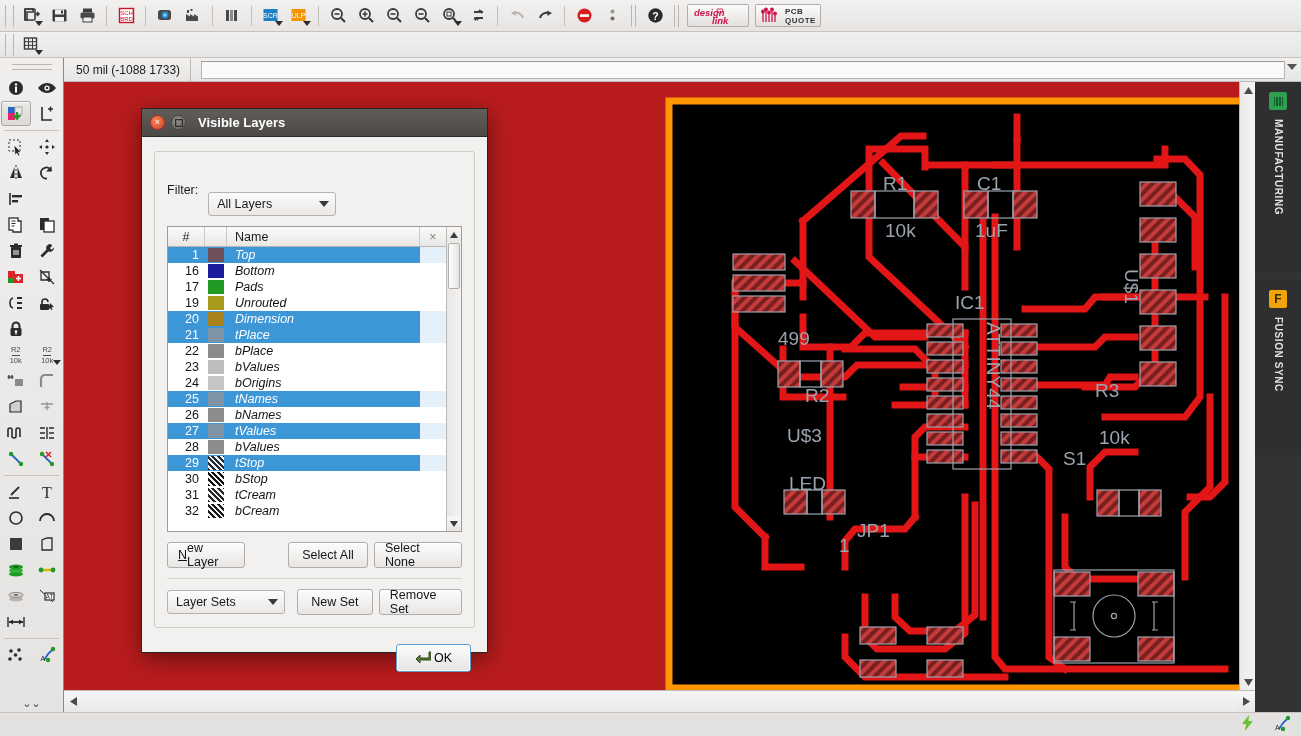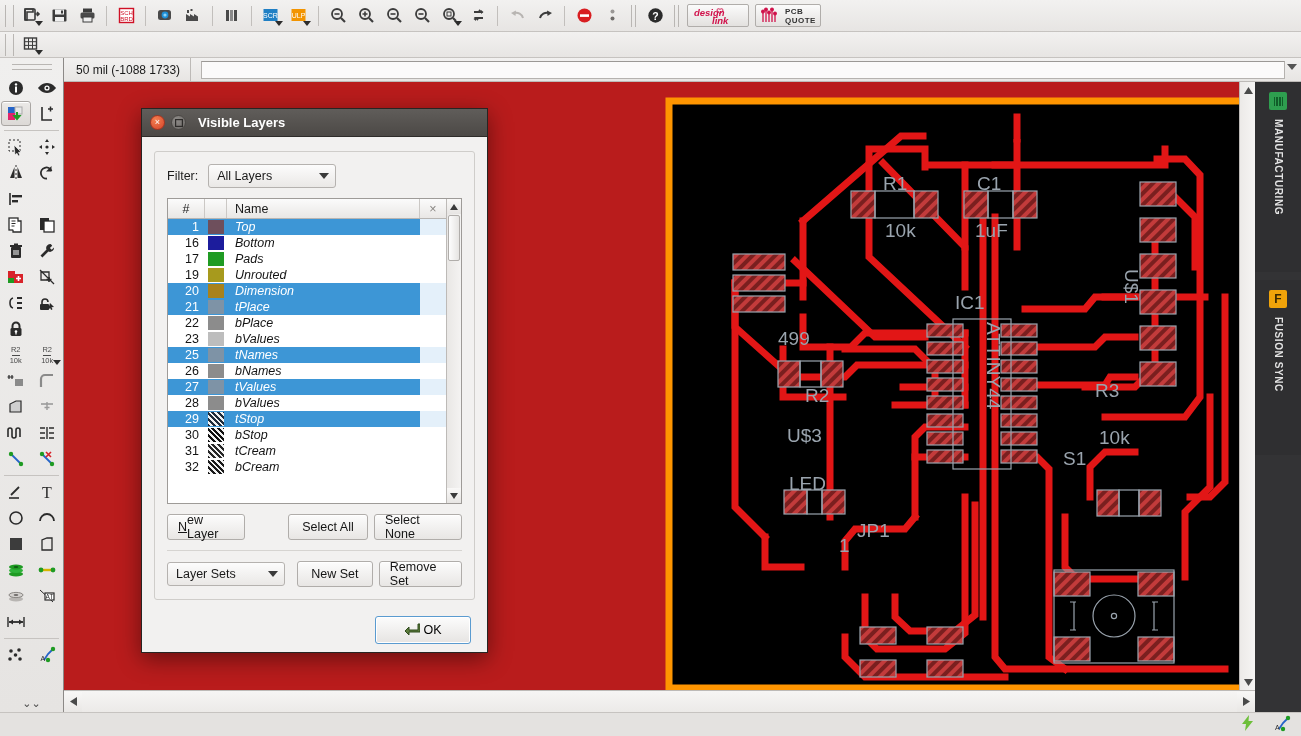--- a/index.html
+++ b/index.html
@@ -187,21 +187,21 @@
     height: 24px; border: 1px solid #b5b2af; border-radius: 3px;
     background: linear-gradient(#fcfcfc,#eae8e6);
     display: flex; align-items: center; padding: 0 6px 0 8px;
     font-size: 12.5px; color: #1a1a1a; position: relative;
   }
   .combo .carret {
     width: 0; height: 0; margin-left: auto;
     border-left: 5px solid transparent; border-right: 5px solid transparent;
     border-top: 6px solid #3a3a3a;
   }
-  #filter-combo { width: 128px; }
+  #filter-combo { width: 128px; margin-top: 28px; }
   #layersets-combo { width: 126px; }
 
   
   #layer-table-wrap {
     border: 1px solid #9e9b98; background: #fff;
     height: 306px; display: flex; position: relative; overflow: hidden;
   }
   #layer-table { flex: 1; overflow: hidden; }
   .lt-head {
     display: flex; height: 20px;
@@ -240,21 +240,21 @@
     height: 26px; border: 1px solid #b0adaa; border-radius: 3px;
     background: linear-gradient(#fcfcfc,#e8e6e4);
     font-size: 12.5px; color: #151515;
     display: inline-flex; align-items: center; justify-content: center;
     padding: 0 10px; box-shadow: inset 0 1px 0 #fff;
   }
   .btn u { text-decoration: underline; }
   .btnrow { display: flex; gap: 6px; margin-top: 10px; align-items: center; }
   .hsep { height: 1px; background: #d6d4d1; margin: 10px 0 0 0; }
   #ok-btn {
-    width: 96px; height: 28px; border: 1px solid #5a9bd0; border-radius: 3px;
+    width: 75px; height: 28px; border: 1px solid #5a9bd0; border-radius: 3px;
     background: linear-gradient(#fcfcfc,#e6e4e2);
     display: flex; align-items: center; justify-content: center; gap: 3px;
     font-size: 12.5px; box-shadow: inset 0 0 0 1px #fff;
   }
   #ok-wrap { display: flex; justify-content: flex-end; margin-top: 16px; padding-right: 4px; }
 </style>
 </head>
 <body>
 
 <div id="app">
@@ -1119,20 +1119,28 @@
                   <div class="c-x"></div>
                 </div>
                 <div class="lt-row">
                   <div class="c-num">23</div>
                   <div class="c-swatch">
                     <div class="sw" style="background: rgb(189, 189, 189);"></div>
                   </div>
                   <div class="c-name">bValues</div>
                   <div class="c-x"></div>
                 </div>
+                <div class="lt-row">
+                  <div class="c-num">24</div>
+                  <div class="c-swatch">
+                    <div class="sw" style="background: rgb(198, 198, 198);"></div>
+                  </div>
+                  <div class="c-name">bOrigins</div>
+                  <div class="c-x"></div>
+                </div>
                 <div class="lt-row sel">
                   <div class="c-num">25</div>
                   <div class="c-swatch">
                     <div class="sw" style="background: rgb(126, 147, 166);"></div>
                   </div>
                   <div class="c-name">tNames</div>
                   <div class="c-x"></div>
                 </div>
                 <div class="lt-row">
                   <div class="c-num">26</div>

